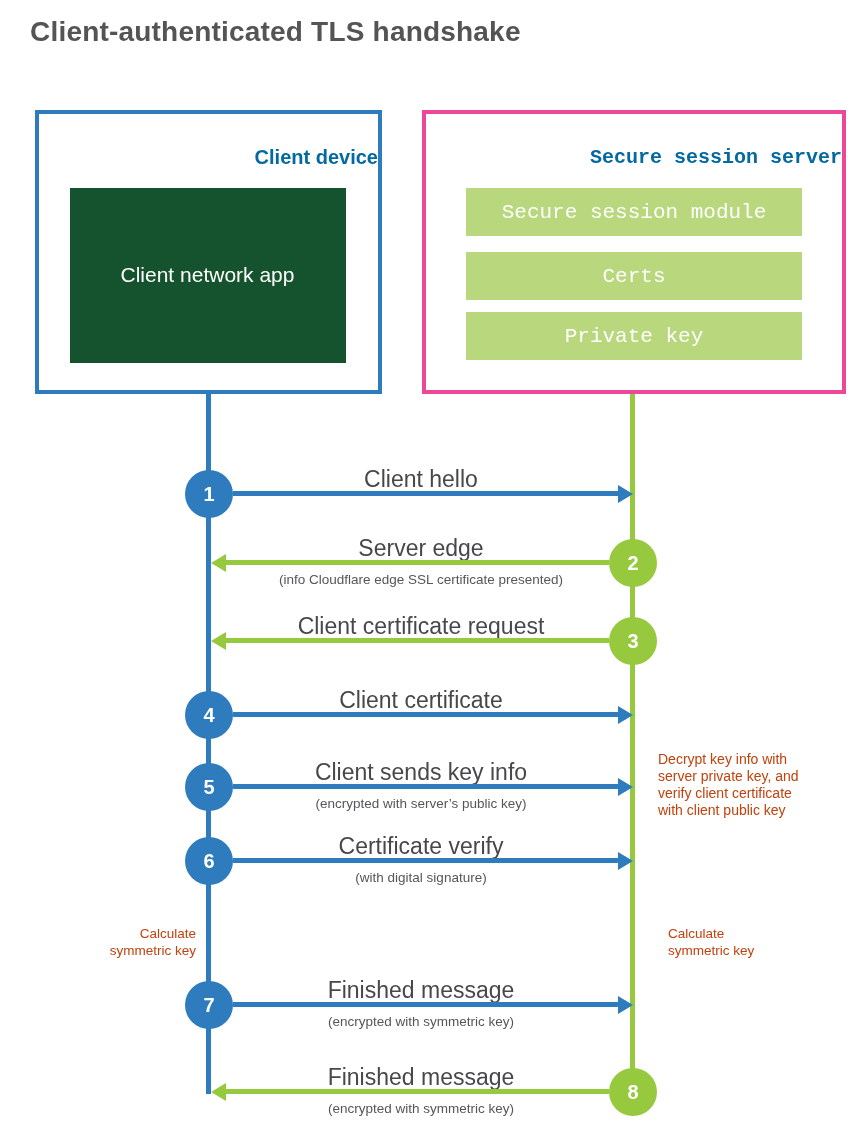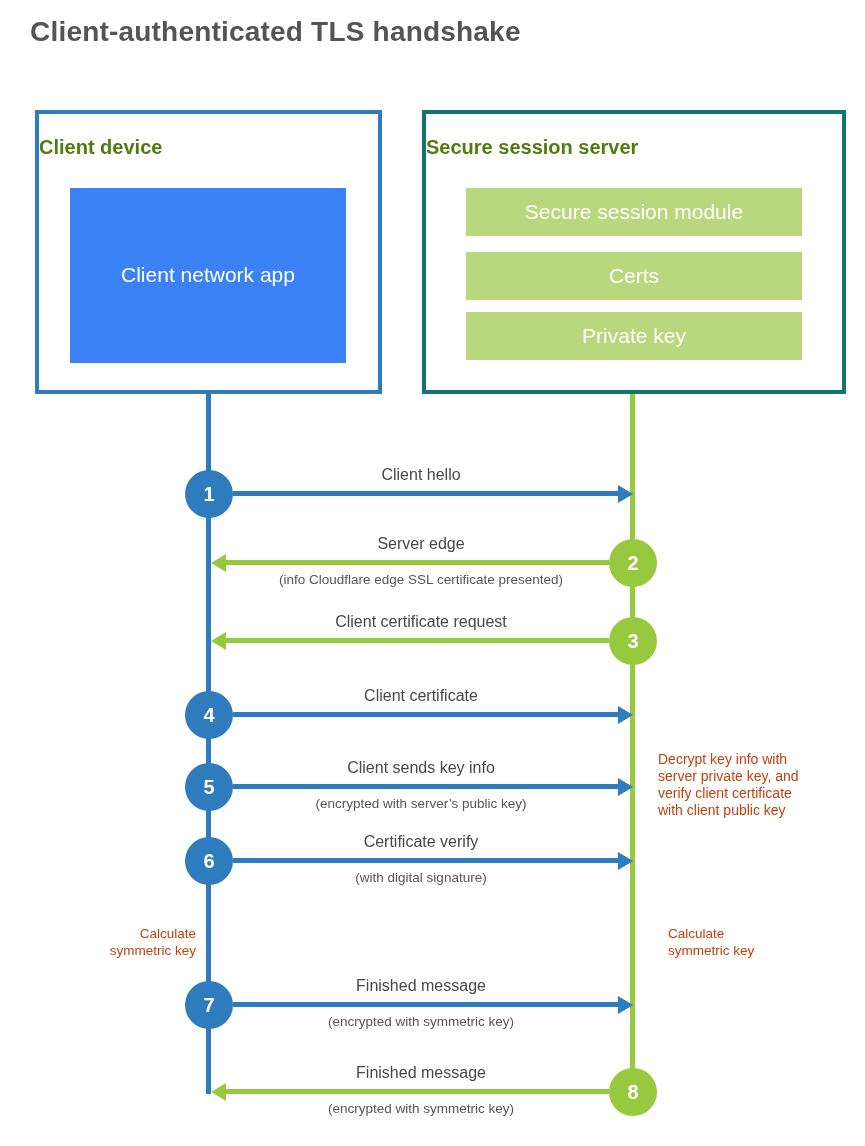--- a/index.html
+++ b/index.html
@@ -5,25 +5,25 @@
   html,body{margin:0;padding:0;background:#ffffff;}
   .canvas{position:relative;width:865px;height:1146px;background:#fff;
           font-family:"Liberation Sans",sans-serif;overflow:hidden;}
 
   .title{position:absolute;left:30px;top:16px;margin:0;font-size:28px;
          font-weight:700;color:#545454;letter-spacing:.2px;}
 
   
   .box{position:absolute;top:110px;height:276px;background:#fff;}
   .client-box{left:35px;width:339px;border:4px solid #2e7bbd;}
-  .server-box{left:422px;width:416px;border:4px solid #0f766e;}
-  .box-title{margin-top:22px;text-align:left;font-size:20px;font-weight:700;color:#4d7c0f;}
+  .server-box{left:422px;width:416px;border:4px solid #ec4899;font-family:Liberation Mono, monospace;}
+  .box-title{margin-top:32px;text-align:right;font-size:20px;font-weight:700;color:#0369a1;}
 
-  .client-app{position:absolute;left:31px;top:74px;width:276px;height:175px;background:#3b82f6;
-              display:flex;align-items:center;justify-content:center;text-align:center;}
+  .client-app{position:absolute;left:31px;top:74px;width:276px;height:175px;background:#14532d;
+              display:flex;align-items:center;justify-content:center;text-align:left;}
   .client-app span{width:175px;font-size:21px;color:#fff;line-height:1.25;}
 
   .server-bar{position:absolute;left:40px;width:336px;height:48px;background:#b9d77d;
               color:#fff;font-size:21px;display:flex;align-items:center;justify-content:center;}
   .bar1{top:74px}.bar2{top:138px}.bar3{top:198px}
 
   
   .lifeline{position:absolute;width:5px;}
   .blue-line{left:206px;top:394px;height:700px;background:#2e7bbd;}
   .green-line{left:630px;top:394px;height:676px;background:#97c93e;}
@@ -36,21 +36,21 @@
 
   
   .hline{position:absolute;height:5px;}
   .hline.blue{background:#2e7bbd;left:233px;width:385px;}
   .hline.green{background:#97c93e;left:226px;width:383px;}
   .head{position:absolute;width:0;height:0;border-top:9px solid transparent;border-bottom:9px solid transparent;}
   .head.right{border-left:15px solid #2e7bbd;left:618px;}
   .head.left{border-right:15px solid #97c93e;left:211px;}
 
   .arrow-label{position:absolute;left:221px;width:400px;text-align:center;
-               font-size:16px;color:#47484a;}
+               font-size:23px;color:#47484a;}
   .arrow-sub{position:absolute;left:221px;width:400px;text-align:center;
              font-size:13.5px;color:#55565a;}
 
   
   .note{position:absolute;font-size:13.5px;color:#c2410c;line-height:17px;}
   .decrypt-note{left:658px;top:751px;width:158px;font-size:14px;}
   .calc-left{left:106px;top:925px;width:90px;text-align:right;}
   .calc-right{left:668px;top:925px;width:95px;text-align:left;}
 </style>
 </head>

